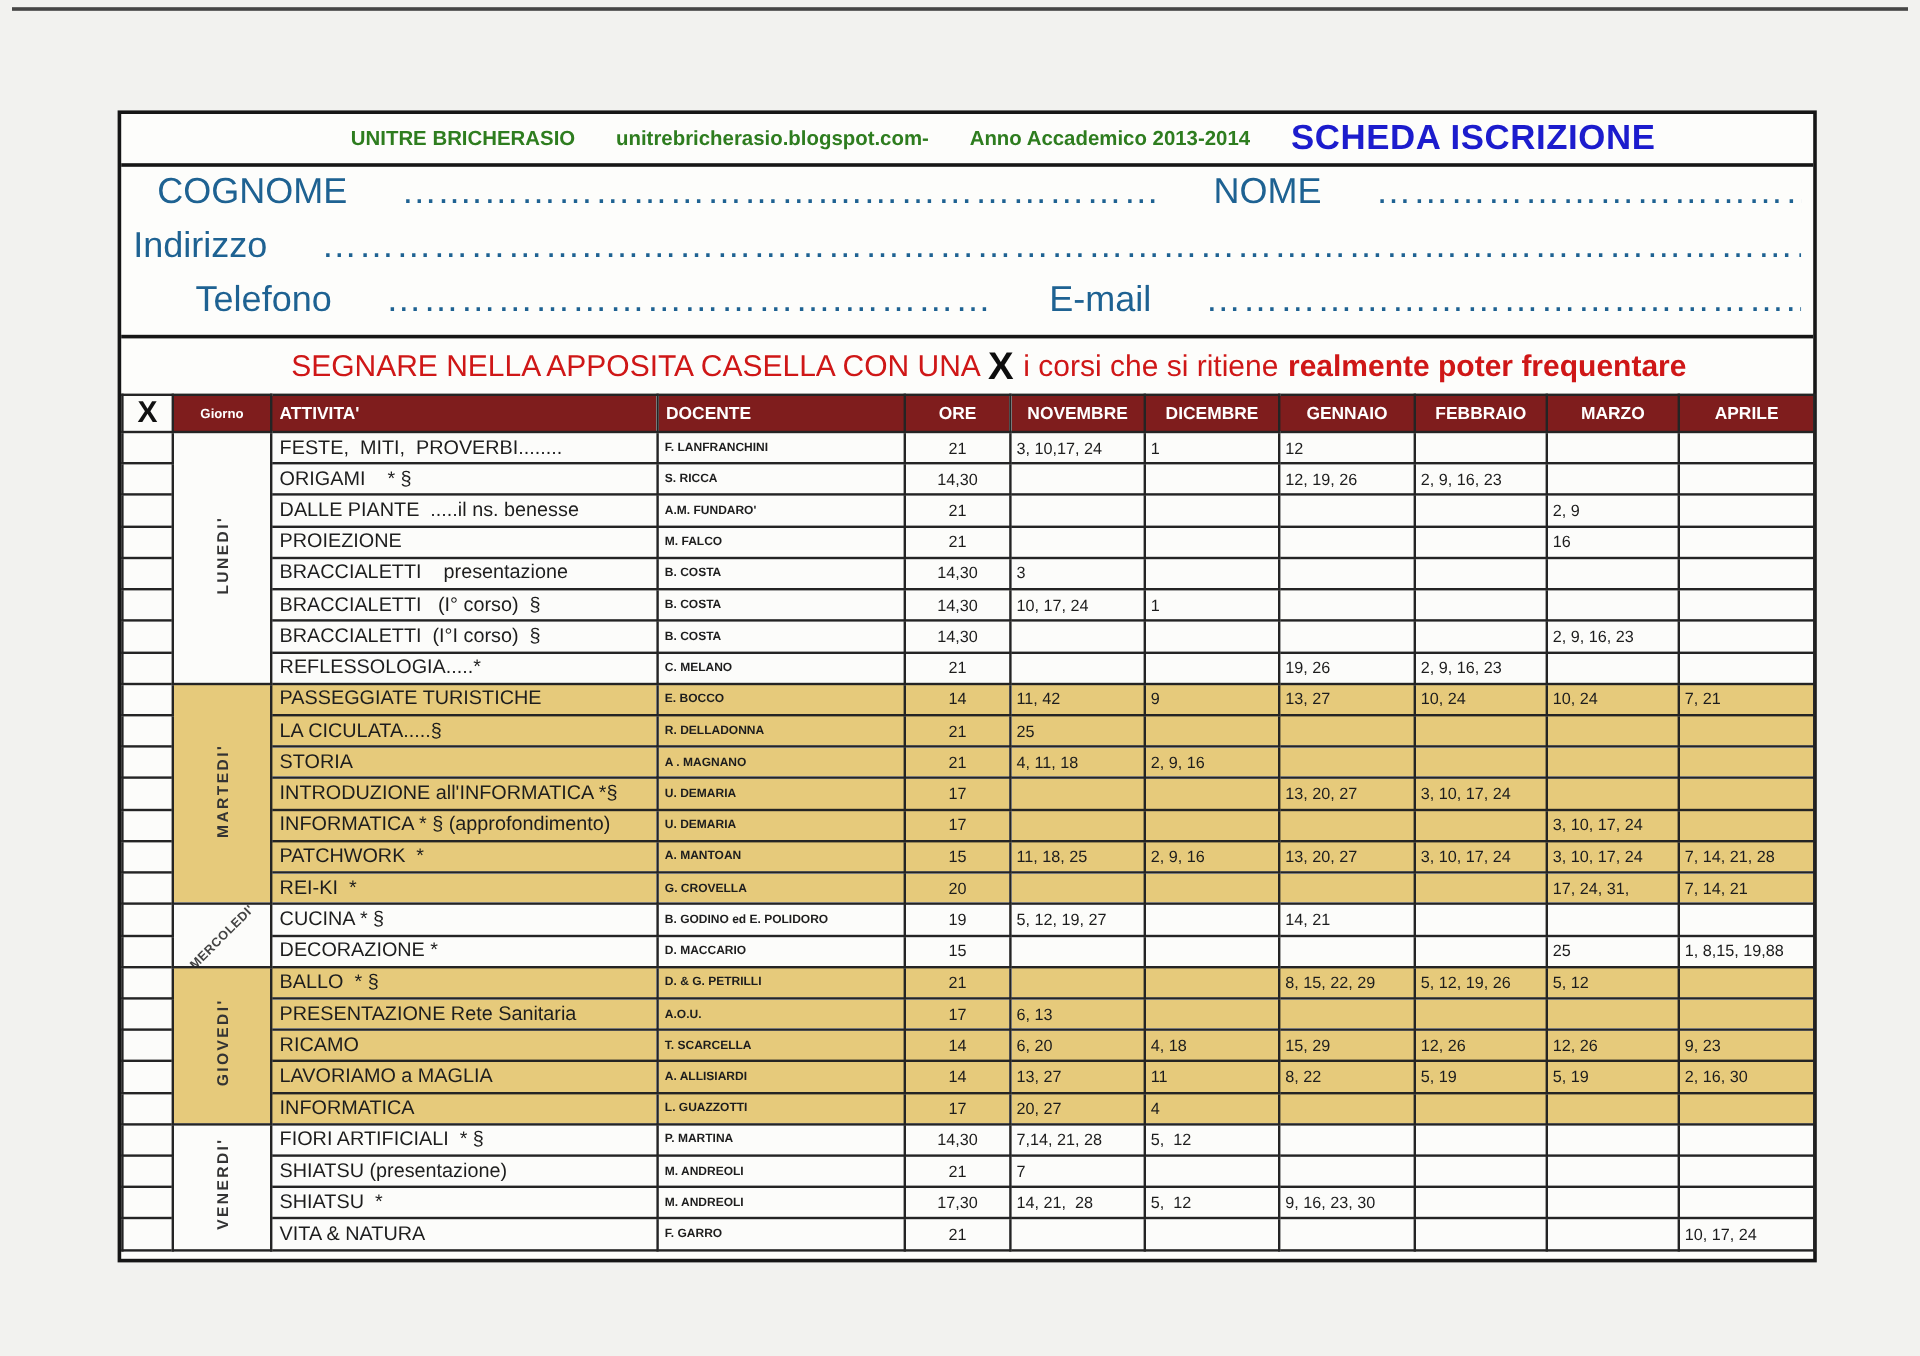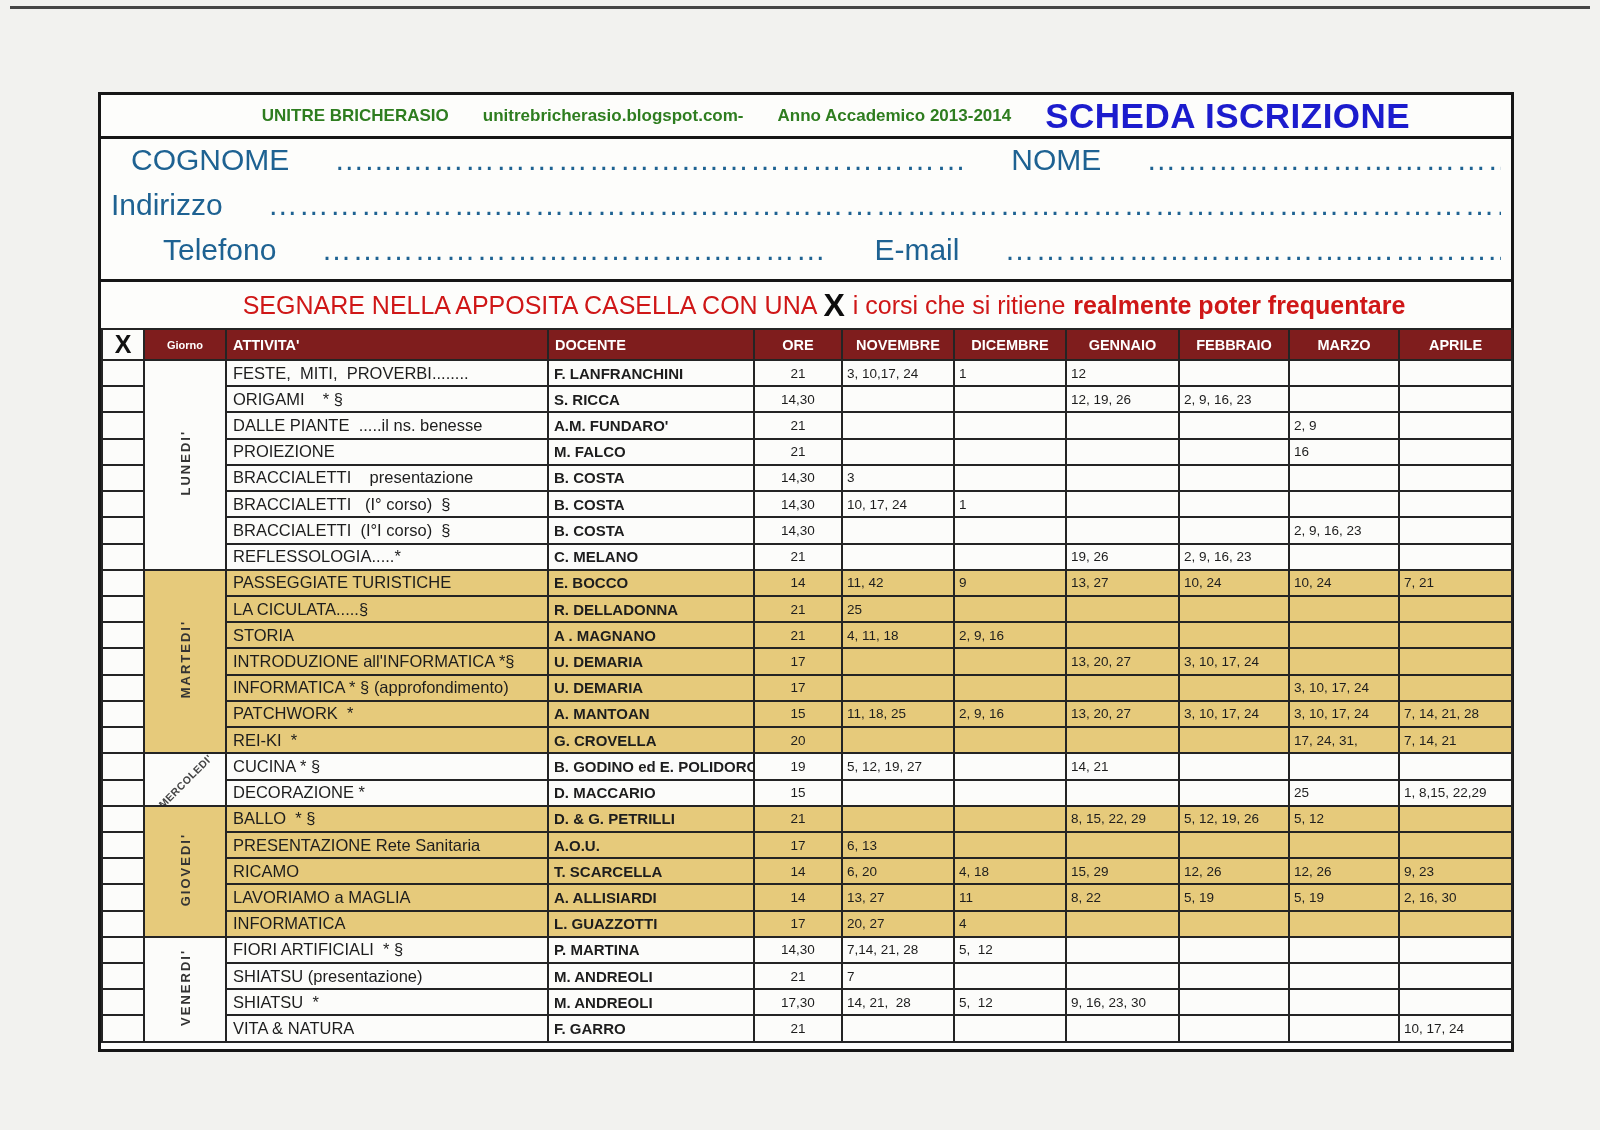--- a/index.html
+++ b/index.html
@@ -15,21 +15,21 @@
     background:var(--paper,#fdfdfb);
     border:3px solid var(--ink,#161616);box-sizing:border-box;
   }
   
   .header-band{
     height:44px;border-bottom:3px solid var(--ink,#161616);
     display:flex;align-items:center;justify-content:center;gap:34px;
     white-space:nowrap;padding-left:60px;box-sizing:border-box;
   }
   .org,.site,.year{color:var(--green,#2e7d1f);font-weight:bold;font-size:17px;}
-  .sheet-title{color:var(--blue-title,#1c1ccd);font-weight:bold;font-size:35px;letter-spacing:.5px;}
+  .sheet-title{color:var(--blue-title,#1c1ccd);font-weight:bold;font-size:29px;letter-spacing:.5px;}
   
   .form-band{
     height:143px;border-bottom:3px solid var(--ink,#161616);
     color:var(--form-blue,#1e6292);font-size:30px;
     padding:4px 10px 0 10px;box-sizing:border-box;overflow:hidden;
   }
   .form-line{display:flex;align-items:baseline;height:45px;white-space:nowrap;overflow:hidden;gap:45px;}
   .form-line .flabel{flex:0 0 auto;}
   .dots{overflow:hidden;white-space:nowrap;letter-spacing:1px;}
   .dots.fixed1{flex:0 0 632px;}
@@ -62,21 +62,21 @@
   td.daycell.white{background:#fcfcfa;}
   .daylabel{
     display:inline-block;writing-mode:vertical-rl;transform:rotate(180deg);
     font-size:13px;font-weight:bold;letter-spacing:2px;color:#333;
   }
   .daylabel-diag{
     display:inline-block;transform:rotate(-45deg);
     font-size:10.5px;font-weight:bold;color:#444;white-space:nowrap;letter-spacing:.5px;
   }
   td.activity{padding-left:6px;font-size:16.5px;white-space:pre;border-width:2px;}
-  td.docente{padding-left:5px;font-size:15px;font-weight:bold;white-space:pre;}
+  td.docente{padding-left:5px;font-size:10px;font-weight:bold;white-space:pre;}
   td.ore{text-align:center;font-size:13.5px;}
   td.month{padding-left:4px;font-size:13.5px;white-space:pre;text-align:left;}
 </style>
 </head>
 <body>
 
 <div class="topline"></div>
 
 <div class="page">
 
@@ -341,21 +341,21 @@
         <tr class="white">
           <td class="xcell"></td>
           <td class="activity">DECORAZIONE *</td>
           <td class="docente">D. MACCARIO</td>
           <td class="ore">15</td>
           <td class="month"></td>
           <td class="month"></td>
           <td class="month"></td>
           <td class="month"></td>
           <td class="month">25</td>
-          <td class="month">1, 8,15, 22,29</td>
+          <td class="month">1, 8,15, 19,88</td>
         </tr>
         <tr class="gold">
           <td class="xcell"></td>
           <td rowspan="5" class="daycell gold"><span class="daylabel">GIOVEDI'</span></td>
           <td class="activity">BALLO  * §</td>
           <td class="docente">D. &amp; G. PETRILLI</td>
           <td class="ore">21</td>
           <td class="month"></td>
           <td class="month"></td>
           <td class="month">8, 15, 22, 29</td>

